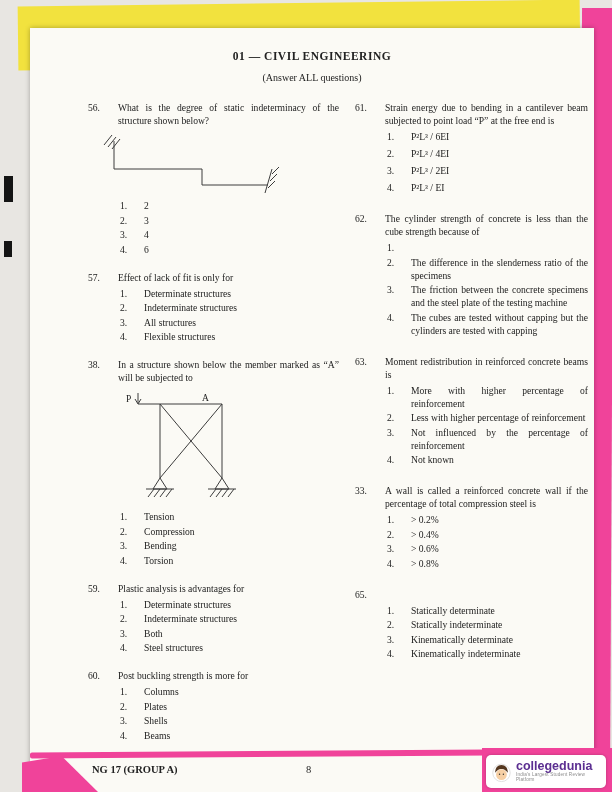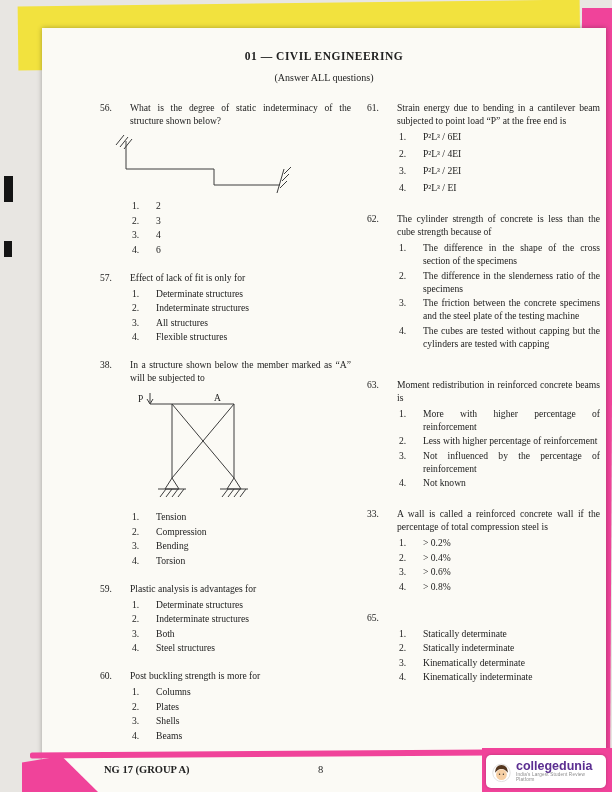--- a/index.html
+++ b/index.html
@@ -4,21 +4,21 @@
 <style>
   html,body{margin:0;padding:0;background:#b9b7b4;}
   .scan{position:relative;width:612px;height:792px;margin:0 auto;background:#e8e6e2;overflow:hidden;
         font-family:"Liberation Serif", serif;color:#222;}
   
   .sheet-yellow{position:absolute;left:18px;top:3px;width:562px;height:64px;
         background:var(--yellow,#f2e23e);transform:rotate(-0.7deg);}
   .sheet-pink-right{position:absolute;left:580px;top:8px;width:32px;height:784px;
         background:var(--pink,#f0439a);transform:rotate(0.3deg);}
   
-  .paper{position:absolute;left:42px;top:28px;width:564px;height:764px;background:#fbfaf5;
+  .paper{position:absolute;left:30px;top:28px;width:564px;height:764px;background:#fbfaf5;
         box-shadow:0 0 5px rgba(0,0,0,.3);}
   .title{margin-top:22px;text-align:center;font-weight:bold;font-size:11.5px;letter-spacing:.5px;}
   .subtitle{margin-top:10px;text-align:center;font-size:10px;}
   .cols{display:flex;gap:16px;margin:18px 6px 0 58px;}
   .col-left{width:252px;}
   .col-right{width:234px;}
   .q{margin-bottom:15px;font-size:9.6px;line-height:13px;}
   .q-head{display:flex;}
   .q-num{width:30px;flex:0 0 30px;}
   .q-text{flex:1;text-align:justify;}
@@ -253,29 +253,28 @@
                 <span class="opt-num">3.</span>
                 <span class="opt-label">P²L³ / 2EI</span>
               </div>
             <div class="opt">
                 <span class="opt-num">4.</span>
                 <span class="opt-label">P²L³ / EI</span>
               </div>
           </div>
         </div>
 
-        <div class="q" style="margin-bottom:28px;">
+        <div class="q" style="margin-bottom:18px;">
           <div class="q-head">
             <span class="q-num">62.</span>
             <span class="q-text">The cylinder strength of concrete is less than the cube strength because of</span>
           </div>
           <div class="opts">
             <div class="opt">
                 <span class="opt-num">1.</span>
-                <span class="opt-label">The difference in the shape of the cross section of the specimens</span>
               </div>
             <div class="opt">
                 <span class="opt-num">2.</span>
                 <span class="opt-label">The difference in the slenderness ratio of the specimens</span>
               </div>
             <div class="opt">
                 <span class="opt-num">3.</span>
                 <span class="opt-label">The friction between the concrete specimens and the steel plate of the testing machine</span>
               </div>
             <div class="opt">

